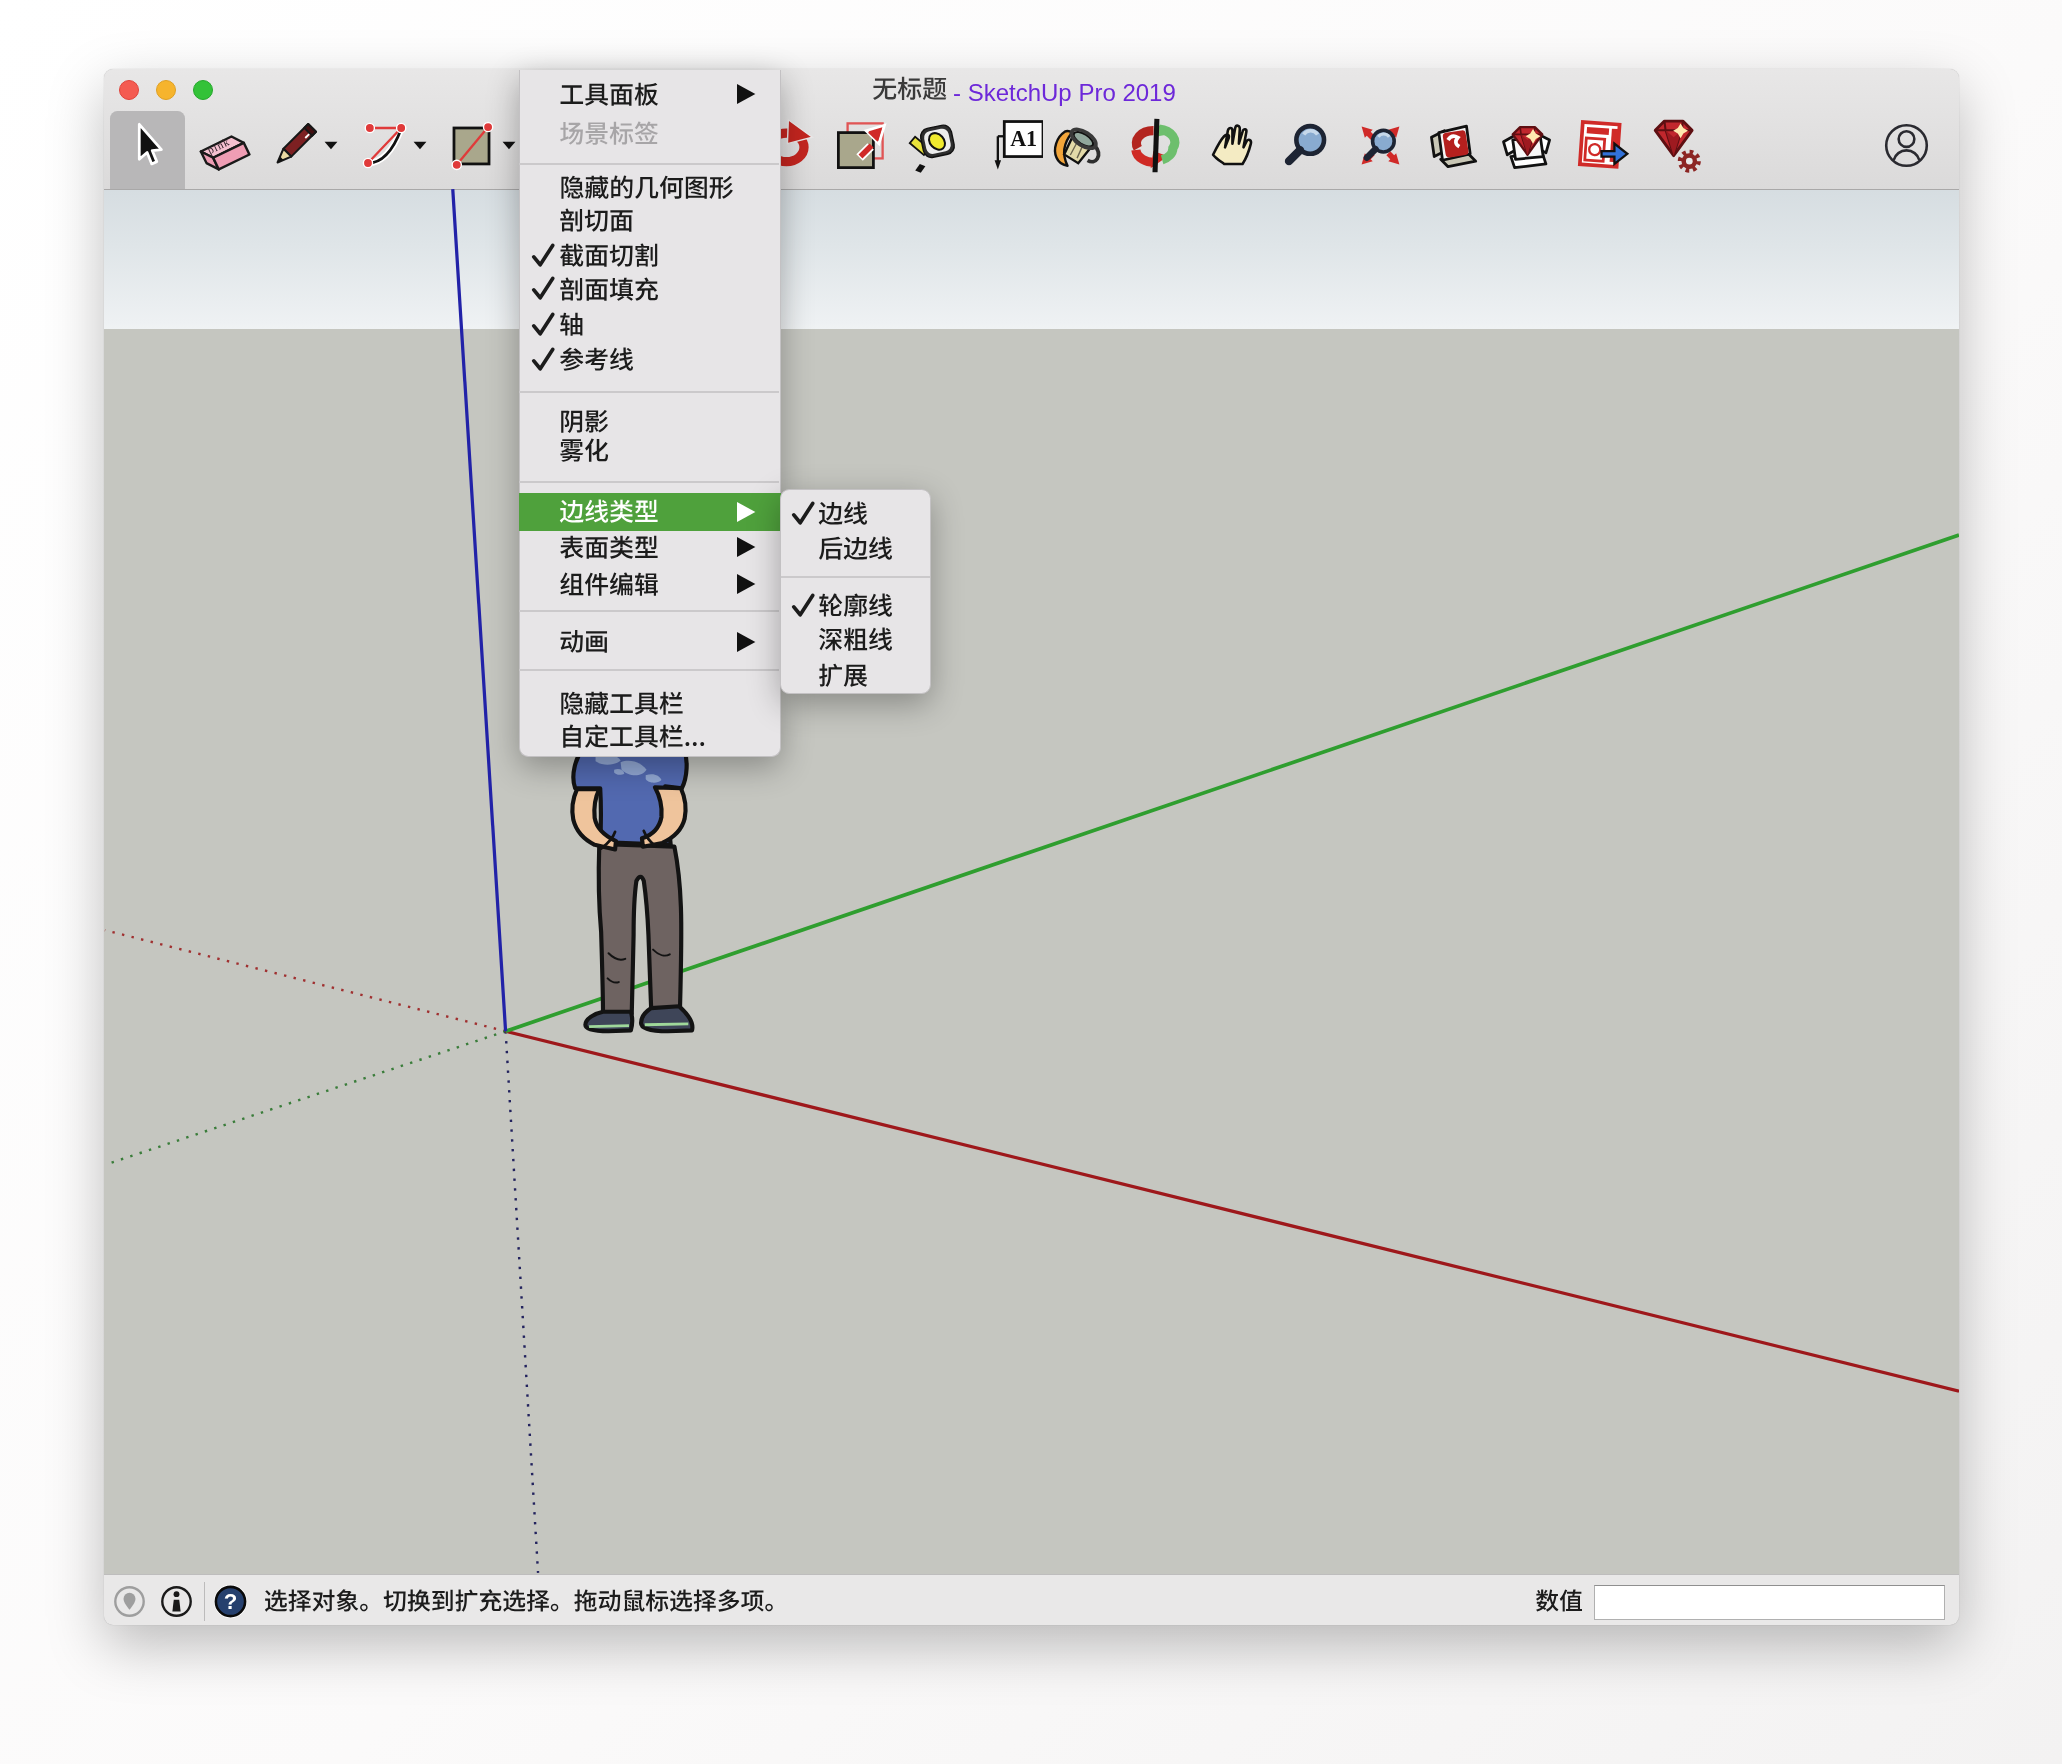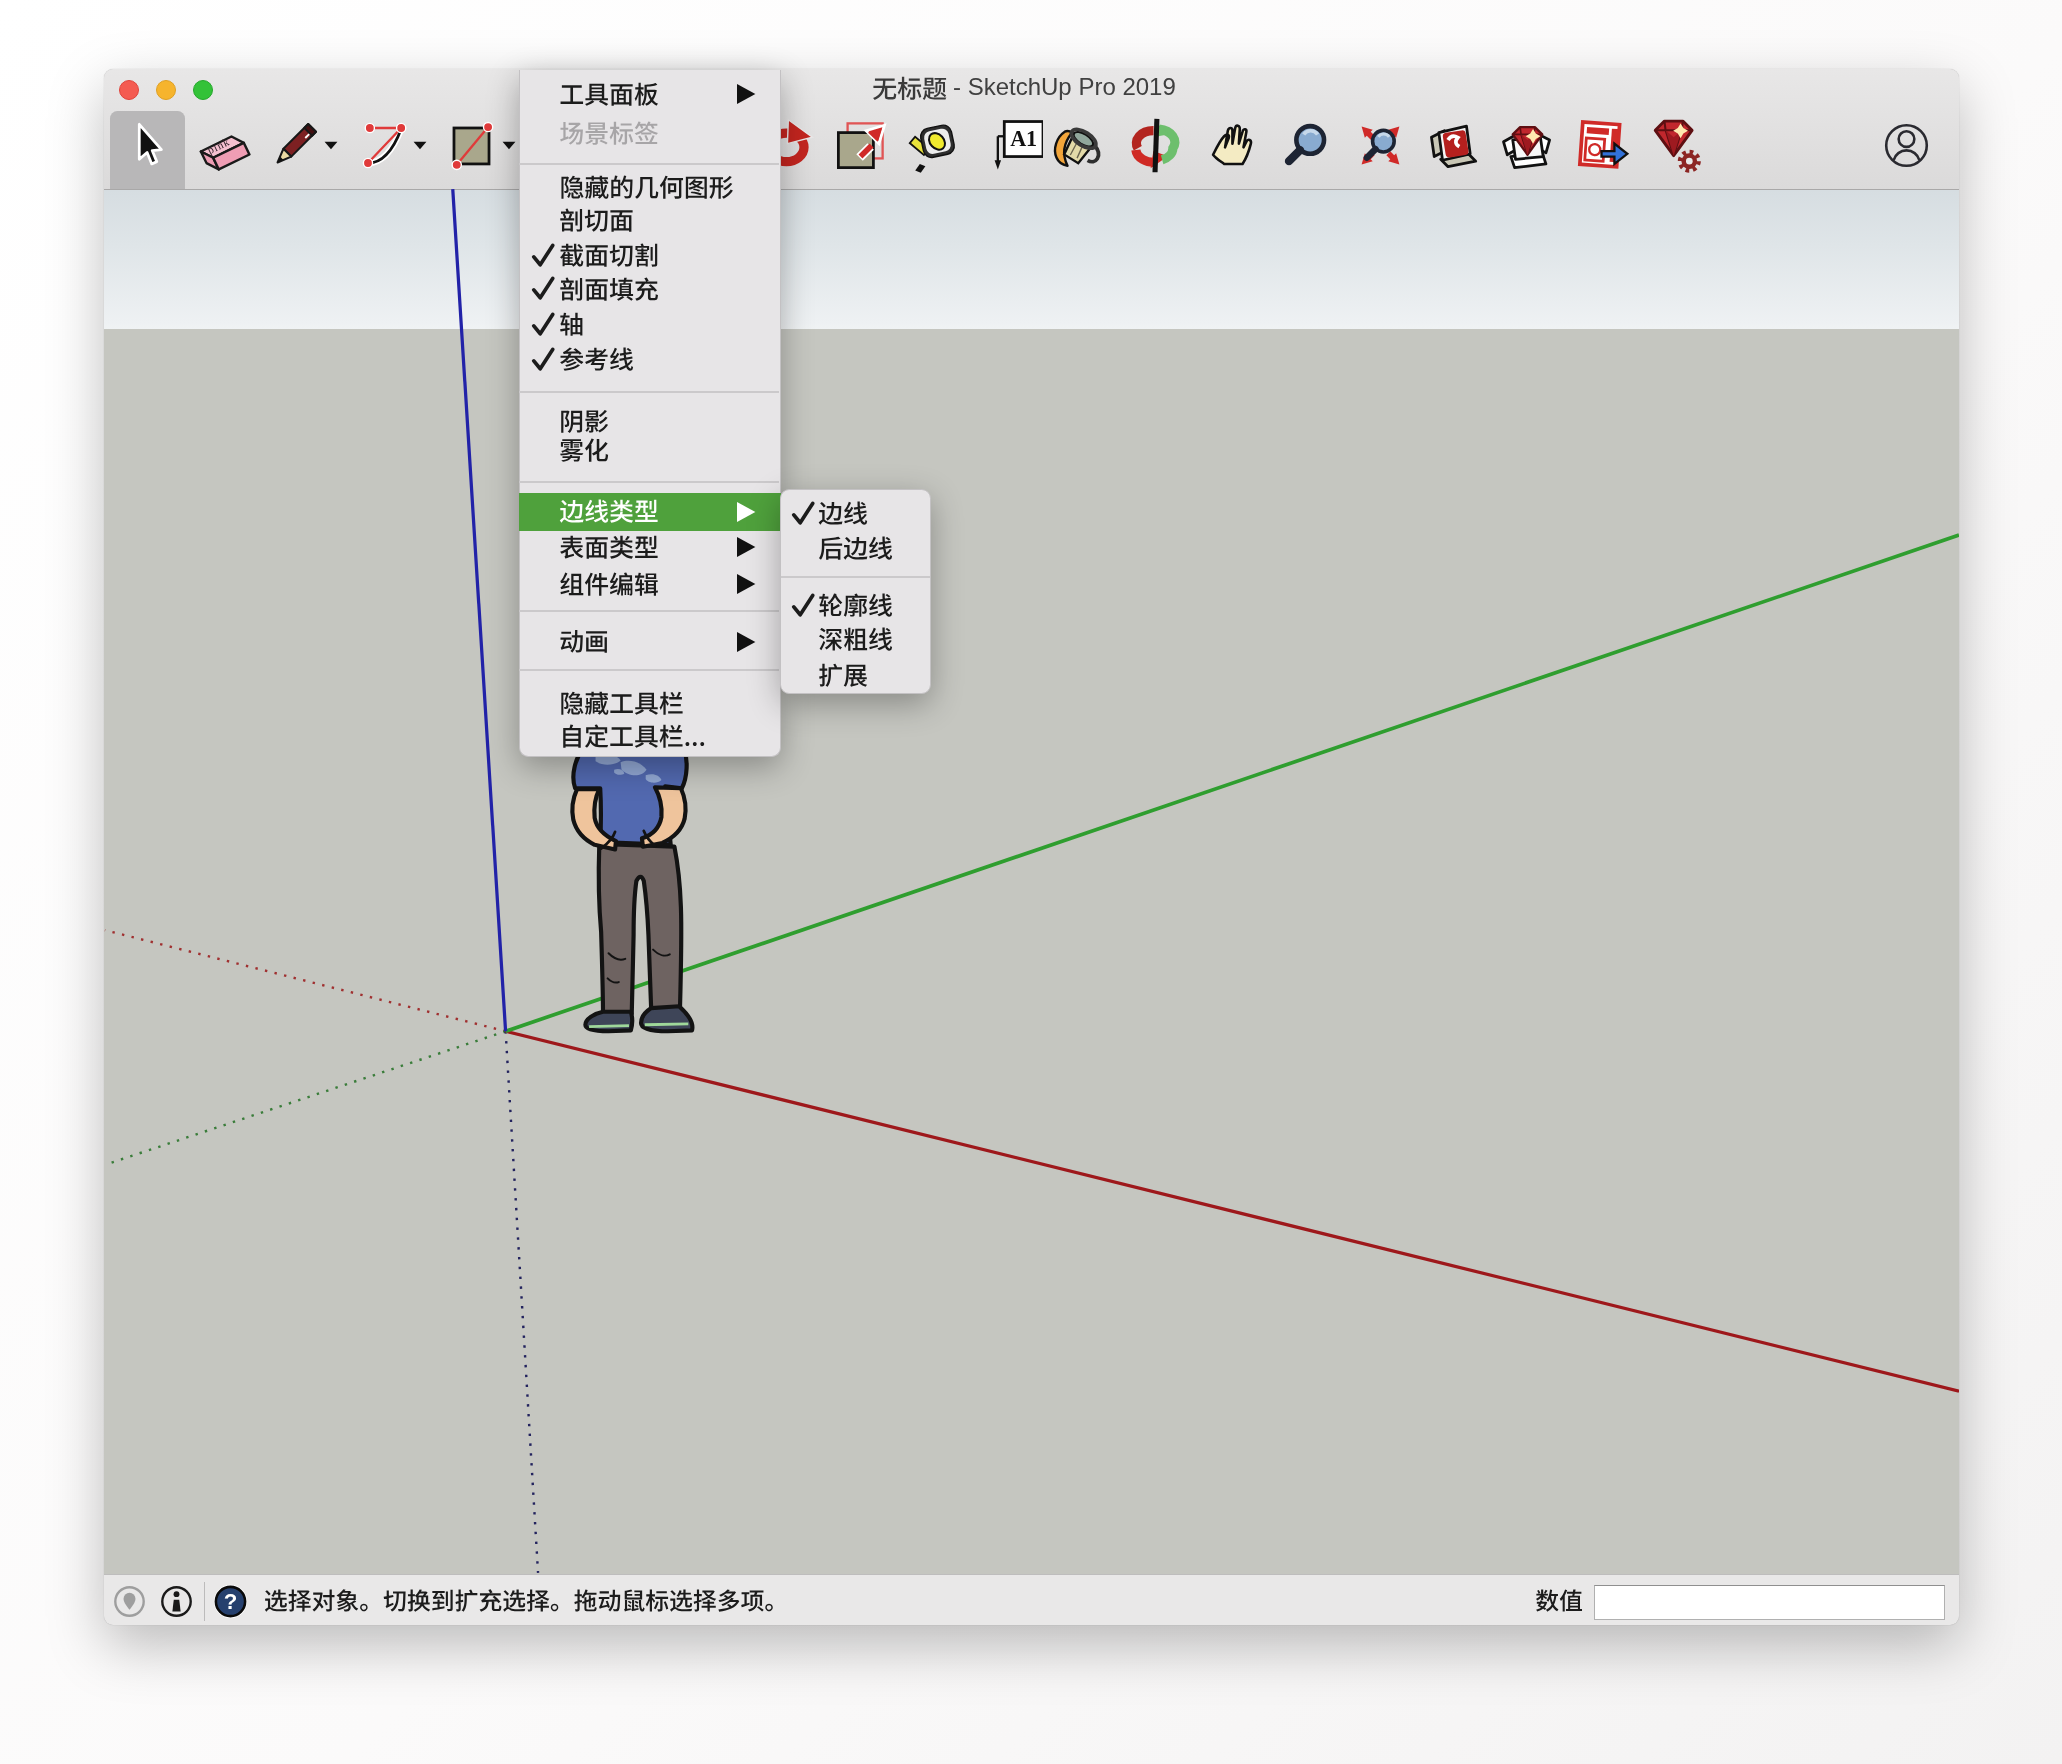--- a/index.html
+++ b/index.html
@@ -225,21 +225,21 @@
 <path d="M-14,16 A 14.5 14.5 0 0 1 14,16" fill="none" stroke="#2a2a30" stroke-width="2.8"></path>
   </svg>
 <div class="abs" style="left:870px;top:78px;font-size:24px;color:#3a3a3a"></div>
 <svg class="abs" style="left:872px;top:72px;overflow:visible" width="79" height="37" viewBox="0 0 85 40">
     <g fill="#3a3a3a" transform="translate(0,28)">
       <use href="#g0" transform="translate(0.0,0) scale(0.027000,-0.027000)"></use>
       <use href="#g1" transform="translate(27.0,0) scale(0.027000,-0.027000)"></use>
       <use href="#g2" transform="translate(54.0,0) scale(0.027000,-0.027000)"></use>
     </g>
   </svg>
-<div class="abs" style="left:953px;top:73px;font-size:24px;color:#404040">- SketchUp Pro 2019</div>
+<div class="abs" style="left:953px;top:79px;font-size:24px;color:#6d28d9">- SketchUp Pro 2019</div>
 <svg class="abs" style="left:113px;top:1585px" width="33" height="33" viewBox="-18 -18 36 36">
 <circle r="15.5" fill="none" stroke="#9e9e9e" stroke-width="2.6"></circle>
 <path d="M0,9 C-4.5,3.5 -6.5,0 -6.5,-3 A6.5,6.5 0 1 1 6.5,-3 C6.5,0 4.5,3.5 0,9 Z" fill="#9e9e9e"></path>
   </svg>
 <svg class="abs" style="left:160px;top:1585px" width="33" height="33" viewBox="-18 -18 36 36">
 <circle r="15.5" fill="none" stroke="#1a1a1a" stroke-width="2.6"></circle>
 <circle cy="-8" r="3.2" fill="#1a1a1a"></circle>
 <path d="M-3,-2 L3,-2 L4.5,11 L-4.5,11 Z" fill="#1a1a1a"></path>
   </svg>
 <div class="abs" style="left:204px;top:1582px;width:0.9px;height:39px;background:#bcbbbb"></div>

